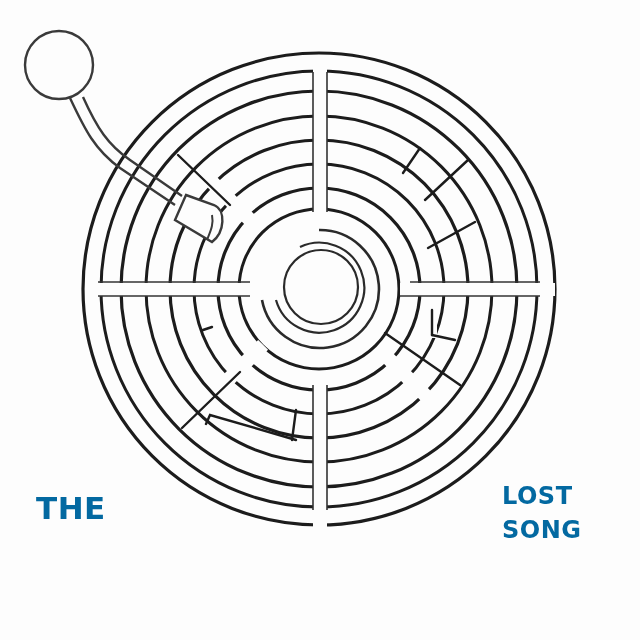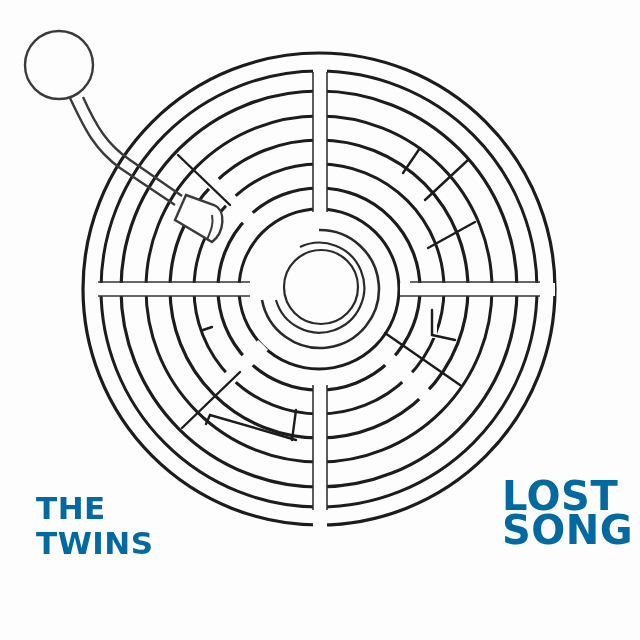--- a/index.html
+++ b/index.html
@@ -9,21 +9,21 @@
   }
   .art { position:absolute; left:0; top:0; width:640px; height:640px; }
   .title-block {
     position:absolute;
     font-family:"DejaVu Sans", "Liberation Sans", sans-serif;
     font-weight:bold; color:#0369a1;
     letter-spacing:0.5px; line-height:35px; font-size:31px;
     text-transform:uppercase;
   }
   .artist { left:36px; top:491px; }
-  .album  { left:502px; top:479px; font-size:40px; line-height:34px; }
+  .album  { left:502px; top:479px; font-size:24px; line-height:34px; }
   .line { display:block; white-space:nowrap; }
 </style>
 </head>
 <body>
 
 <div class="cover">
 
   <svg class="art" viewBox="0 0 640 640" xmlns="http://www.w3.org/2000/svg">
     <defs>
 
@@ -98,20 +98,19 @@
       <circle cx="59" cy="65" r="34" fill="#fdfdfd"></circle>
       <path d="M 70 98 C 85 130, 95 150, 120 168 L 175 205"></path>
       <path d="M 83 97 C 97 128, 108 145, 130 160 L 182 196"></path>
       <path d="M 186 195 L 214 205 C 226 210, 225 232, 212 242 L 175 220 Z" fill="#fdfdfd"></path>
       <path d="M 212 215 C 214 225, 210 232, 207 240" stroke-width="2"></path>
     </g>
   </svg>
 
   <div class="title-block artist">
     <span class="line">THE</span>
-    <span class="line">TWINS</span>
   </div>
 
   <div class="title-block album">
     <span class="line">LOST</span>
     <span class="line">SONG</span>
   </div>
 </div>
 
 </body></html>

